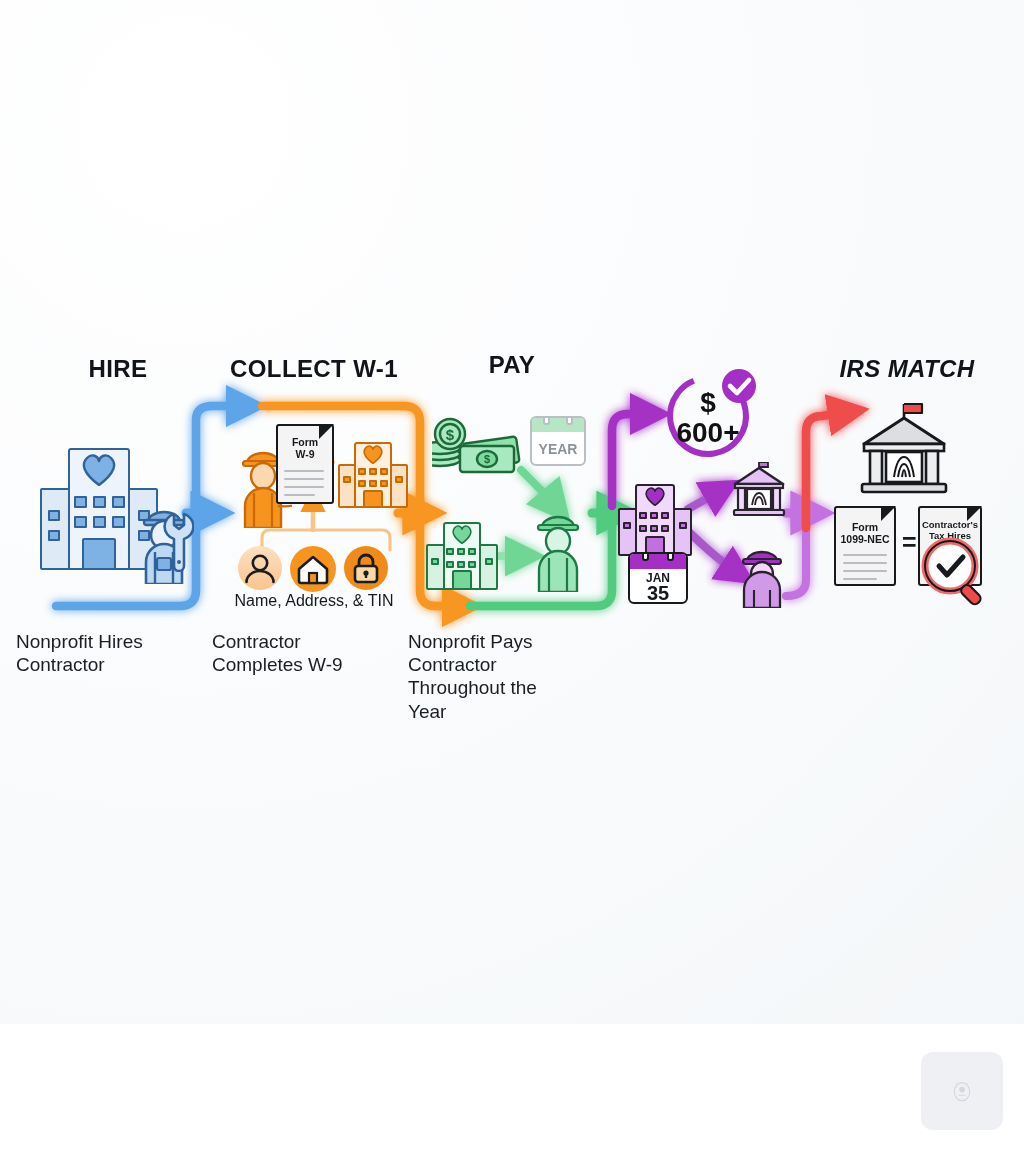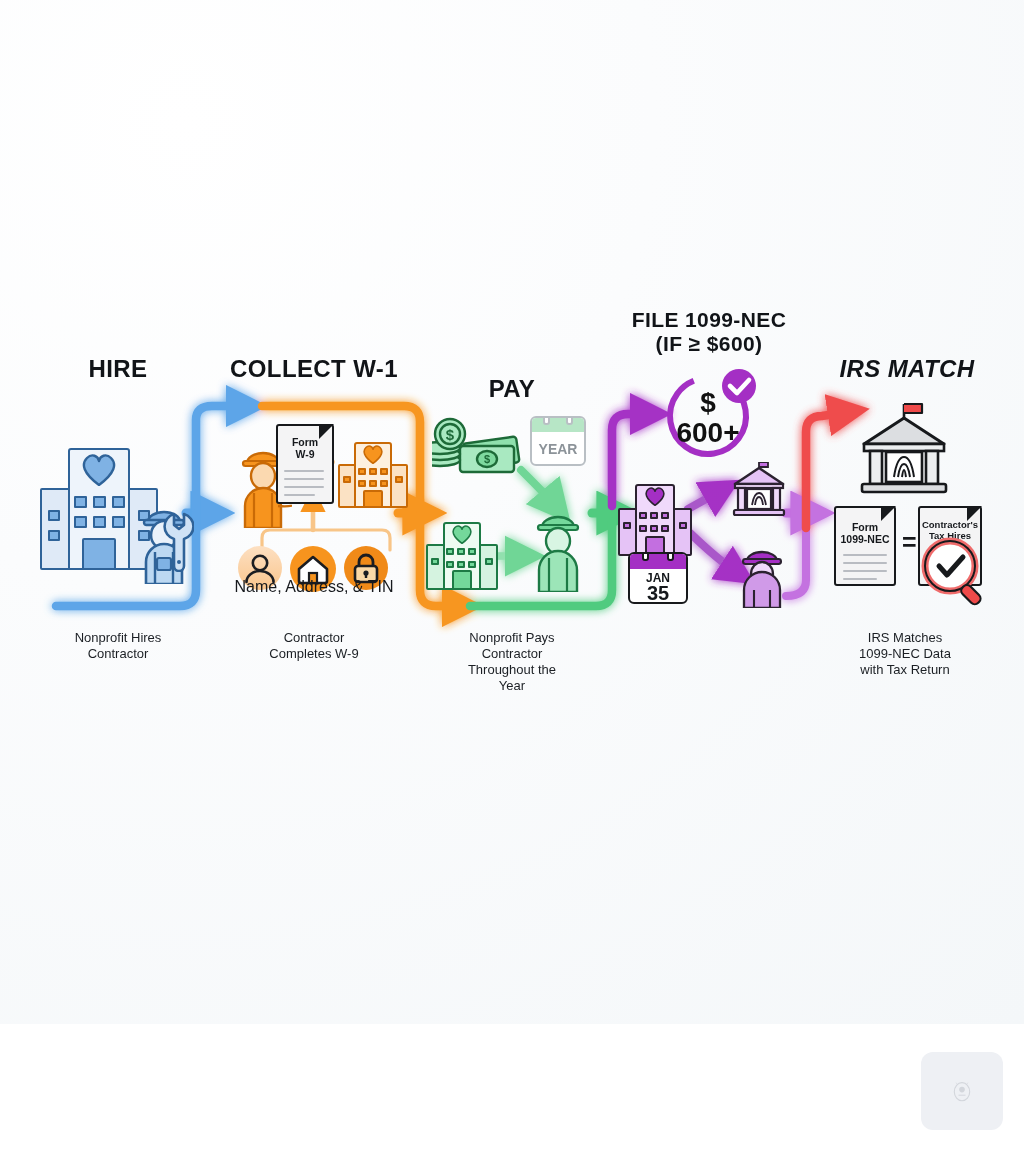--- a/index.html
+++ b/index.html
@@ -30,22 +30,21 @@
     letter-spacing: 0.4px;
     line-height: 1.12;
     white-space: pre-line;
   }
   .col-head.h1 { font-size: 24px; }
   .col-head.h-file { font-size: 21px; }
 
   
   .col-cap {
     position: absolute;
-    text-align: center;
-    font-size: 13px;
+    font-size: 19px;
     color: #1b1f24;
     line-height: 1.22;
     white-space: pre-line;
   }
 
   .sub-label {
     position: absolute;
     text-align: center;
     font-size: 16px;
     color: #16191d;
@@ -181,23 +180,21 @@
       <g>
         <path d="M262,550 L262,538 Q262,530 270,530 L382,530 Q390,530 390,538 L390,550" stroke="#f8c588" stroke-width="3.2" fill="none" stroke-linecap="round"></path>
         <path d="M313,530 L313,500" stroke="#f8c588" stroke-width="4.6" fill="none" stroke-linecap="round" marker-end="url(#ah-orange-s)"></path>
       </g>
 
       <path d="M331,462 L306,462" stroke="#f7941e" stroke-width="7" fill="none" stroke-linecap="round" marker-end="url(#ah-orange-s)"></path>
     </svg>
 
     <div class="col-head h1" style="left:22px; top:356px; width:192px;">HIRE</div>
     <div class="col-head h1" style="left:216px; top:356px; width:196px;">COLLECT W-1</div>
-    <div class="col-head h1" style="left:420px; top:376px; width:184px;">PAY</div>
-    <div class="col-head h-file" style="left:598px; top:308px; width:222px;">FILE 1099-NEC
-(IF ≥ $600)</div>
+    <div class="col-head h1" style="left:420px; top:352px; width:184px;">PAY</div>
     <div class="col-head h1" style="left:812px; top:356px; width:190px;font-style:italic;">IRS MATCH</div>
 
     <div class="icon" style="left:40px; top:440px; width:118px; height:130px;
          --ink:#2f6399; --fill1:#eef4fb; --fill2:#dfeaf7; --fill3:#7fb2e4;">
       <div class="bldg" style="position:absolute; inset:0;">
         <div class="wing" style="left:0; width:34px; height:82px;"></div>
         <div class="wing" style="right:0; width:34px; height:82px;"></div>
         <div class="tower" style="width:62px; height:122px;"></div>
         <div style="position:absolute; left:50%; top:12px; transform:translateX(-50%); width:40px; height:34px;">
           <svg viewBox="0 0 40 34" width="40" height="34">
@@ -297,21 +294,21 @@
     </div>
     <div class="chip" style="left:344px; top:546px; width:44px; height:44px; background:#f08a18;">
       <svg viewBox="0 0 44 44" width="44" height="44">
         <path d="M15 20 v-4 a7 7 0 0 1 14 0 v4" fill="none" stroke="#1b1d21" stroke-width="2.8"></path>
         <rect x="11" y="20" width="22" height="16" rx="3" fill="#fbd9a6" stroke="#1b1d21" stroke-width="2.6"></rect>
         <circle cx="22" cy="27" r="2.6" fill="#1b1d21"></circle>
         <rect x="20.8" y="27" width="2.4" height="5" fill="#1b1d21"></rect>
       </svg>
     </div>
 
-    <div class="sub-label" style="left:214px; top:578px; width:200px;">Name, Address, &amp; TIN</div>
+    <div class="sub-label" style="left:214px; top:592px; width:200px;">Name, Address, &amp; TIN</div>
 
     <div class="col-cap" style="left:212px; top:630px; width:204px;">Contractor
 Completes W-9</div>
 
     <div class="icon" style="left:432px; top:412px; width:92px; height:64px;">
       <svg viewBox="0 0 92 64" width="92" height="64">
         <g stroke="#1d6a38" stroke-width="2.4" stroke-linejoin="round">
           <rect x="32" y="28" width="54" height="26" rx="3" fill="#8fe0ad" transform="rotate(-8 59 41)"></rect>
           <rect x="28" y="34" width="54" height="26" rx="3" fill="#a9e9c1"></rect>
           <ellipse cx="55" cy="47" rx="10" ry="8" fill="#7ed99f"></ellipse>
@@ -474,23 +471,20 @@
 
     <div class="icon" style="left:920px; top:536px; width:72px; height:72px;">
       <svg viewBox="0 0 72 72" width="72" height="72">
         <circle cx="30" cy="30" r="25" fill="#ffffff" stroke="#ef6b6b" stroke-width="7"></circle>
         <circle cx="30" cy="30" r="25" fill="none" stroke="#17191c" stroke-width="2"></circle>
         <path d="M19 30 l8 9 l16 -18" fill="none" stroke="#17191c" stroke-width="5" stroke-linecap="round" stroke-linejoin="round"></path>
         <rect x="47" y="47" width="22" height="11" rx="5" transform="rotate(45 47 47)" fill="#ef4a4a" stroke="#17191c" stroke-width="2.2"></rect>
       </svg>
     </div>
 
-    <div class="col-cap" style="left:802px; top:630px; width:206px;">IRS Matches
-1099-NEC Data
-with Tax Return</div>
 
   </div>
 
   <div style="position:absolute; left:0; top:1024px; width:1024px; height:130px; background:#ffffff;">
     <div class="bottom-btn" style="left:921px; top:28px; width:82px; height:78px;">
       <svg viewBox="0 0 40 40" width="28" height="28">
         <ellipse cx="20" cy="21" rx="11" ry="13" fill="none" stroke="#d3d6dc" stroke-width="1.6"></ellipse>
         <circle cx="20" cy="18" r="4" fill="#d3d6dc"></circle>
         <path d="M15 26 h10" stroke="#d3d6dc" stroke-width="1.4"></path>
         <path d="M13 10 l-1.5 -2 M27 10 l1.5 -2" stroke="#dcdfe4" stroke-width="1.4"></path>

